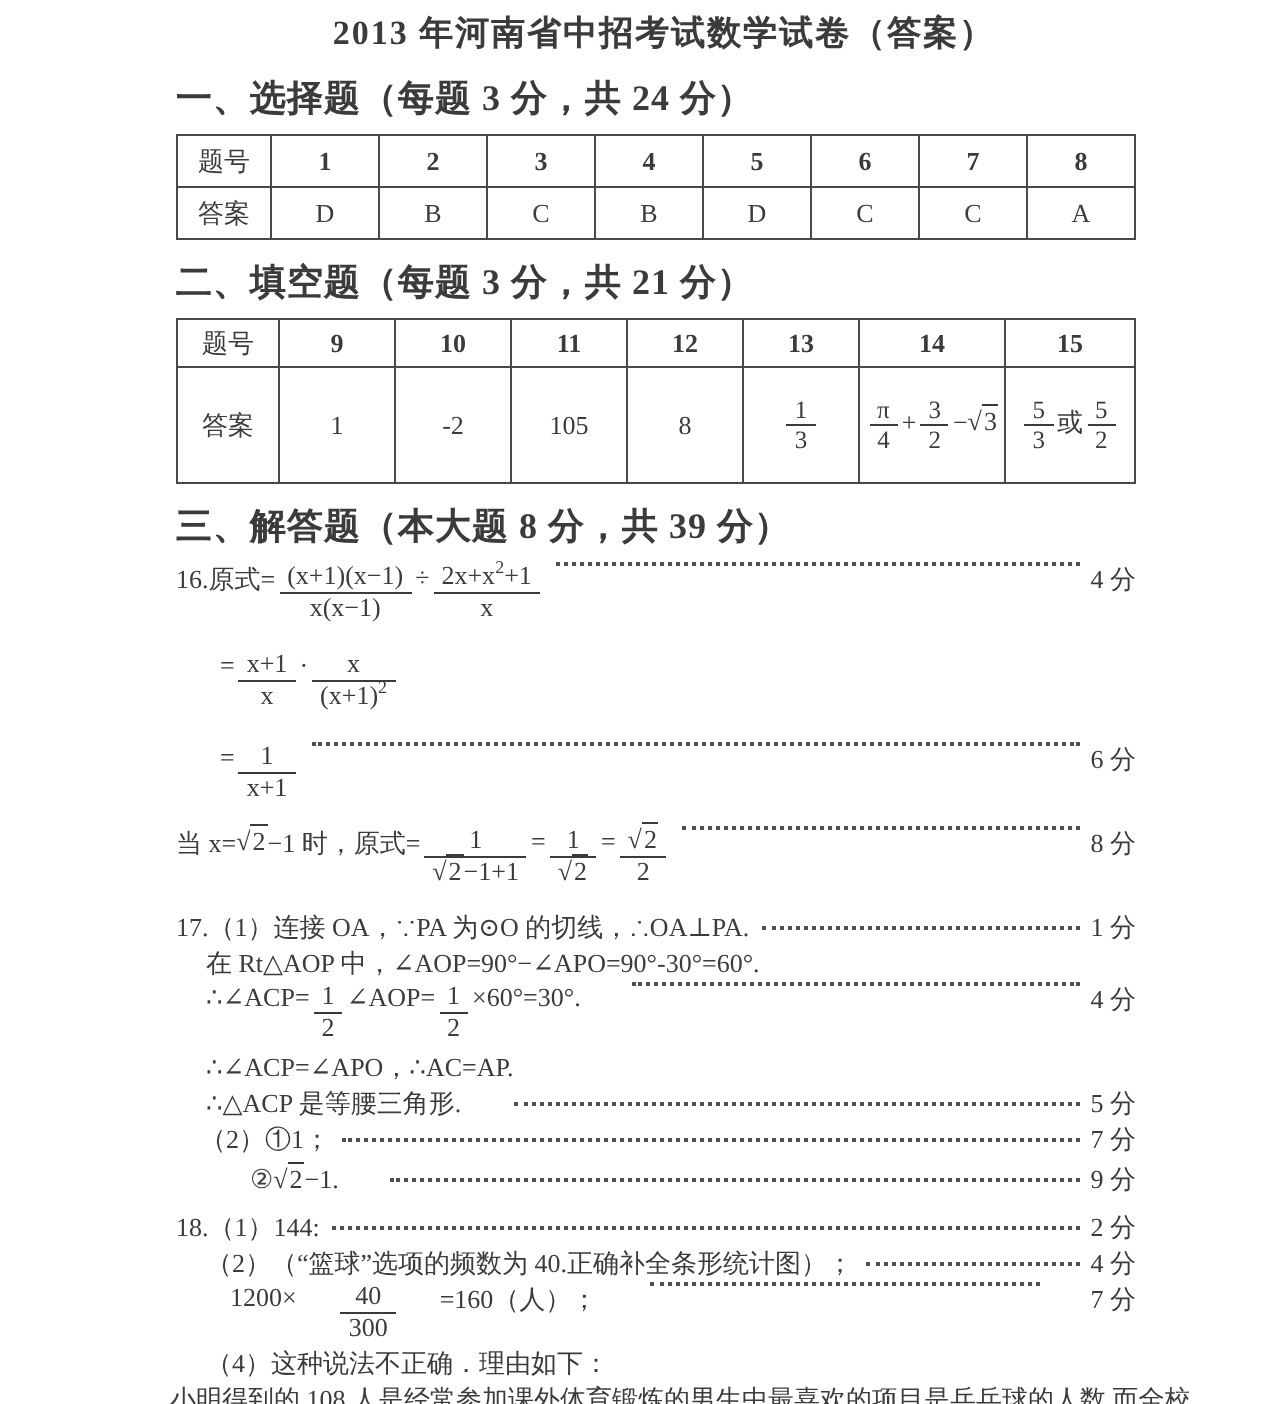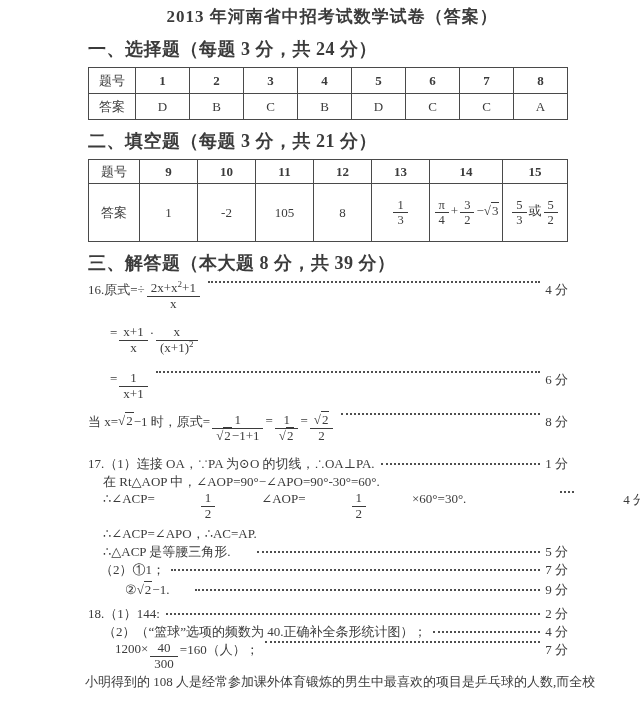--- a/index.html
+++ b/index.html
@@ -36,28 +36,28 @@
   sup{font-size:9px;line-height:0;}
   .sqrt{white-space:nowrap;display:inline-block;}
   .sqrt .rad{border-top:1px solid #3b3b3b;padding:0 1px;}
   
   .mline{display:flex;align-items:flex-start;white-space:nowrap;}
   .tline{display:flex;align-items:center;white-space:nowrap;line-height:18px;min-height:18px;}
   .lead{flex:1 1 auto;border-bottom:2px dotted #4f4f4f;height:0;margin:0 5px 0 6px;min-width:14px;}
   .score{white-space:nowrap;}
   .ind15{margin-left:15px;}
   .ind22{margin-left:22px;}
-  .ind27{margin-left:27px;}
+  .ind27{margin-left:27px;gap:20px;}
   .ind12{margin-left:12px;}
   .ind37{margin-left:37px;}
   .gap20{display:inline-block;width:20px;}
   .h44{min-height:44px;}
   .h46{min-height:46px;}
   .h42{min-height:42px;}
-  .h34{min-height:34px;gap:44px;}
+  .h34{min-height:34px;}
   .h32{min-height:32px;}
   .h22{min-height:22px;}
   .wide{margin-left:-3px;margin-right:-14px;}
 </style>
 </head>
 <body>
 
 <div class="page">
 
   <div class="title">2013 年河南省中招考试数学试卷（答案）</div>
@@ -121,20 +121,24 @@
           <span class="frac"><span class="num">5</span><span class="den">3</span></span><span>或</span><span class="frac"><span class="num">5</span><span class="den">2</span></span>
         </td>
       </tr>
     </tbody>
       </table>
 
     <div class="heading">三、解答题（本大题 8 分，共 39 分）</div>
 
     <div class="mline h44">
       <span>16.原式=</span>
+      <span class="frac">
+          <span class="num">(x+1)(x−1)</span>
+          <span class="den">x(x−1)</span>
+        </span>
       <span>÷</span>
       <span class="frac">
           <span class="num"><span>2x+x</span><sup>2</sup><span>+1</span></span>
           <span class="den">x</span>
         </span>
       <span class="lead"></span>
       <span class="score">4 分</span>
     </div>
     <div class="mline h46 ind22">
       <span>=</span>
@@ -239,18 +243,21 @@
     <div class="mline h32 ind27">
       <span>1200×</span>
       <span class="frac">
           <span class="num">40</span>
           <span class="den">300</span>
         </span>
       <span>=160（人）；</span>
       <span class="lead"></span>
       <span class="score">7 分</span>
     </div>
+    <div class="tline ind15">
+      <span>（4）这种说法不正确．理由如下：</span>
+    </div>
     <div class="tline wide">
       <span>小明得到的 108 人是经常参加课外体育锻炼的男生中最喜欢的项目是乒乓球的人数,而全校</span>
     </div>
 
   </div>
 </div>
 
 </body></html>

